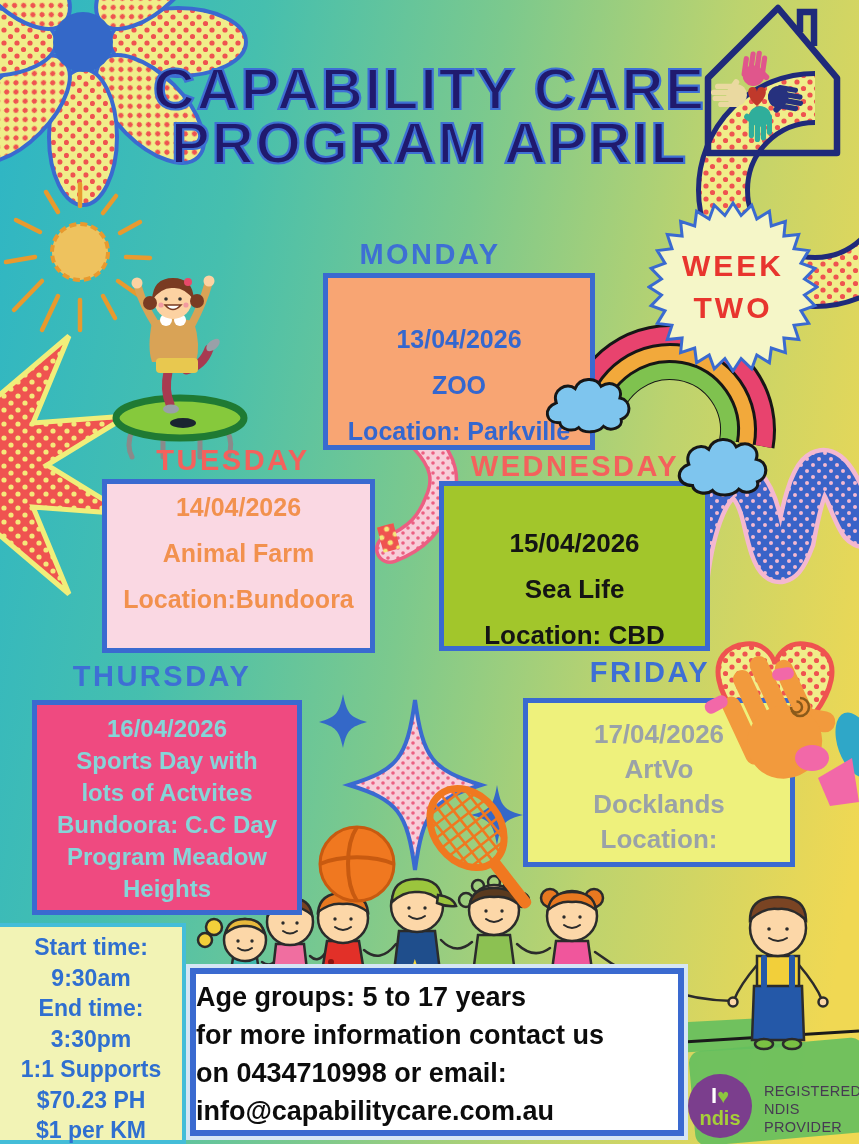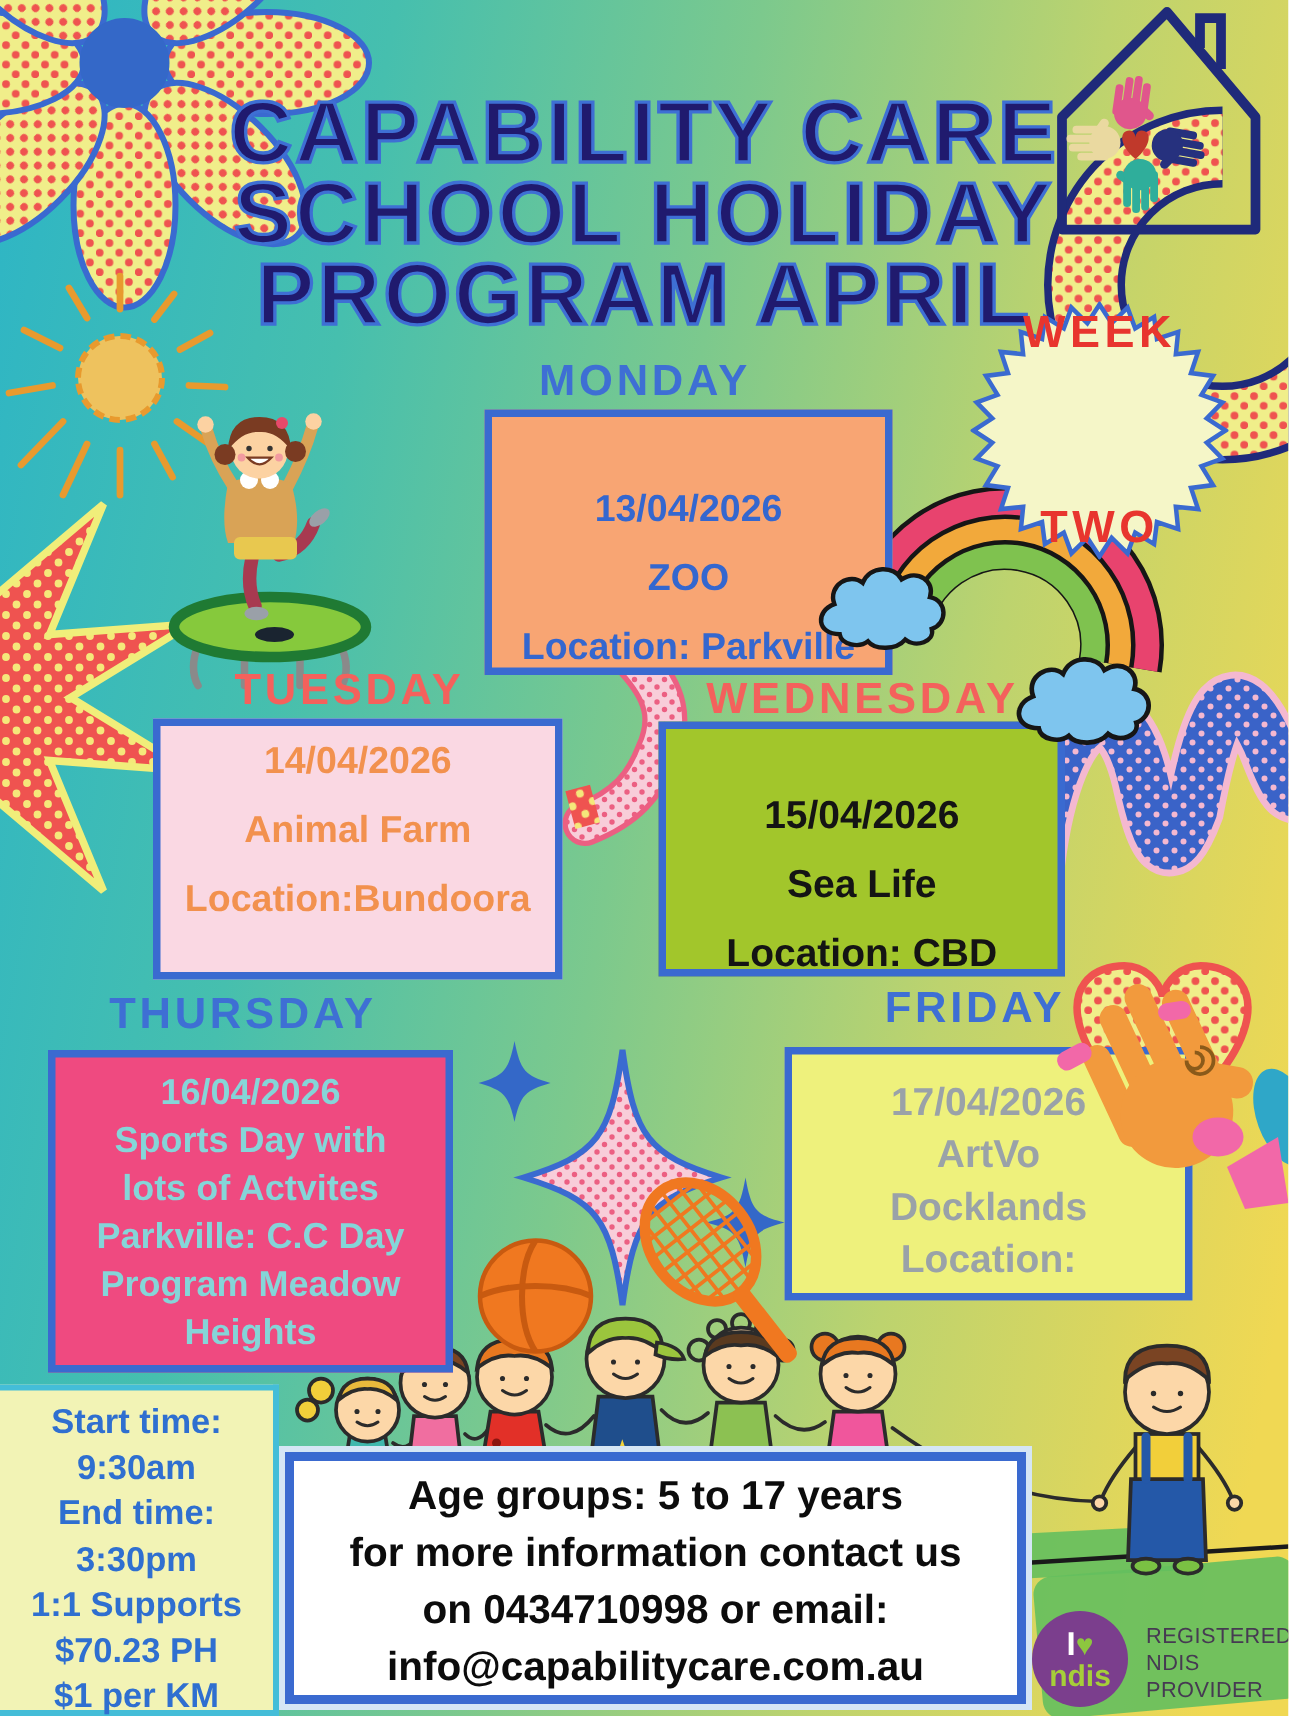--- a/index.html
+++ b/index.html
@@ -24,32 +24,32 @@
   .card{position:absolute;z-index:3;border:5px solid #3a6ad0;box-sizing:border-box;text-align:center;font-weight:800;}
   #card-monday{left:295px;top:273px;width:272px;height:177px;background:#f8a573;color:#3467cf;font-size:25px;line-height:46px;padding-top:38px;margin-left:28px;}
   #card-tuesday{left:102px;top:479px;width:273px;height:174px;background:#fad8e3;color:#f2914e;font-size:25px;line-height:46px;}
   #card-wednesday{left:439px;top:481px;width:271px;height:170px;background:#a2c62b;color:#141414;font-size:26px;line-height:46px;padding-top:34px;}
   #card-thursday{left:32px;top:700px;width:270px;height:215px;background:#ef4a80;color:#85d5d8;font-size:24px;line-height:32px;padding-top:8px;}
   #card-friday{left:523px;top:698px;width:272px;height:169px;background:#eef17c;color:#9aa2a8;font-size:26px;line-height:35px;padding-top:14px;}
   .badge{position:absolute;left:647px;top:201px;width:172px;height:172px;z-index:3;}
   .badge svg{position:absolute;left:0;top:0;}
   .badge .btxt{
     position:absolute;left:0;top:0;width:172px;height:172px;display:flex;flex-direction:column;
-    align-items:center;justify-content:space-between;color:#e8352e;font-size:30px;font-weight:800;
+    align-items:center;justify-content:center;color:#e8352e;font-size:30px;font-weight:800;
     letter-spacing:3px;line-height:42px;
   }
   .infobox{
     position:absolute;left:0;top:923px;width:186px;height:221px;z-index:5;box-sizing:border-box;
     background:#f2f3b5;border:4px solid #44bdd8;border-left:none;
     color:#2f6fd0;font-weight:800;font-size:23px;line-height:30.5px;text-align:center;padding-top:5px;
   }
   .contactbox{
     position:absolute;left:190px;top:968px;width:494px;height:168px;z-index:5;box-sizing:border-box;
     background:#ffffff;border:6px solid #3a6ad0;box-shadow:0 0 0 4px #d5e6f5;
-    color:#0c0c0c;font-weight:800;font-size:27px;line-height:38px;text-align:center;padding-top:4px;
+    color:#0c0c0c;font-weight:800;font-size:27px;line-height:38px;padding-top:4px;
   }
   .ndis{position:absolute;left:688px;top:1074px;z-index:6;width:64px;height:64px;border-radius:50%;
     background:#7b3e8d;display:flex;flex-direction:column;align-items:center;justify-content:center;line-height:1;}
   .ndis .row1{font-size:22px;font-weight:800;color:#ffffff;}
   .ndis .row1 .hrt{color:#8dc63f;font-size:20px;}
   .ndis .row2{font-size:20px;font-weight:800;color:#a6ce39;margin-top:1px;}
   .registered{position:absolute;left:764px;top:1082px;z-index:6;color:#463a52;
     font-size:14.5px;line-height:18px;font-weight:400;letter-spacing:.3px;}
 </style>
 </head>
@@ -295,21 +295,20 @@
           <line x1="434" y1="850" x2="500" y2="850"></line>
         <line x1="434" y1="861" x2="500" y2="861"></line>
       </g>
       <ellipse cx="467" cy="828" rx="33" ry="43" fill="none" stroke="#f07820" stroke-width="7"></ellipse>
       <rect x="461" y="868" width="12" height="60" rx="5" fill="#f07820"></rect>
     </g>
   </svg>
 
   <div class="title">
     <div>CAPABILITY CARE</div>
-    <div>SCHOOL HOLIDAY</div>
     <div>PROGRAM APRIL</div>
   </div>
 
   <div class="dayhdr" id="hdr-monday">MONDAY</div>
   <div class="card" id="card-monday">
     <div>13/04/2026</div>
     <div>ZOO</div>
     <div>Location: Parkville</div>
   </div>
 
@@ -325,21 +324,21 @@
     <div>15/04/2026</div>
     <div>Sea Life</div>
     <div>Location: CBD</div>
   </div>
 
   <div class="dayhdr" id="hdr-thursday">THURSDAY</div>
   <div class="card" id="card-thursday">
     <div>16/04/2026</div>
     <div>Sports Day with</div>
     <div>lots of Actvites</div>
-    <div>Parkville: C.C Day</div>
+    <div>Bundoora: C.C Day</div>
     <div>Program Meadow</div>
     <div>Heights</div>
   </div>
 
   <div class="dayhdr" id="hdr-friday">FRIDAY</div>
   <div class="card" id="card-friday">
     <div>17/04/2026</div>
     <div>ArtVo</div>
     <div>Docklands</div>
     <div>Location:</div>

